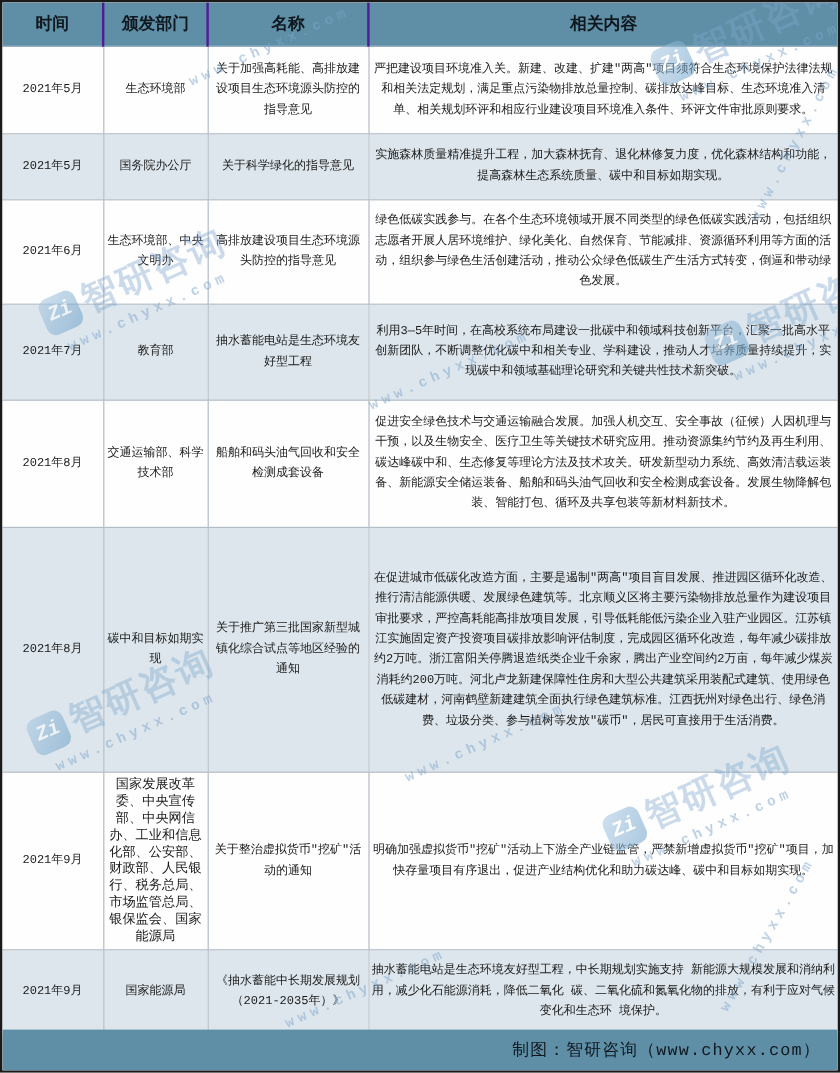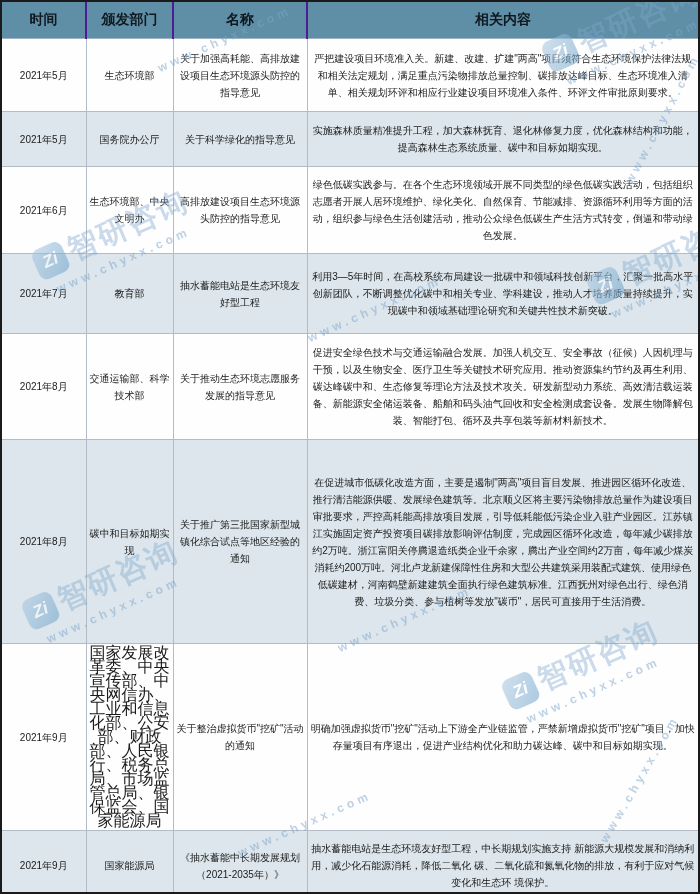--- a/index.html
+++ b/index.html
@@ -3,21 +3,21 @@
 <meta charset="utf-8">
 <style>
   html,body { margin:0; padding:0; background:#ffffff; }
   .frame {
     position:relative;
     width:700px; height:894px;
     box-sizing:border-box;
     border:2px solid #1a1a1a;
     background:#ffffff;
     overflow:hidden;
-    font-family:Liberation Sans, sans-serif;
+    font-family:Liberation Mono, monospace;
   }
   table.policy {
     width:100%;
     border-collapse:collapse;
     table-layout:fixed;
   }
   col.c-time   { width:84px; }
   col.c-dept   { width:87px; }
   col.c-name   { width:134px; }
   col.c-cont   { width:auto; }
@@ -48,21 +48,21 @@
   tbody tr:nth-child(even) td { background:#DDE6EC; }
   tbody tr:nth-child(odd) td { background:#fefefe; }
   tbody tr:nth-child(1){ height:73px; }
   tbody tr:nth-child(2){ height:55px; }
   tbody tr:nth-child(3){ height:87px; }
   tbody tr:nth-child(4){ height:80px; }
   tbody tr:nth-child(5){ height:106px; }
   tbody tr:nth-child(6){ height:204px; }
   tbody tr:nth-child(7){ height:148px; }
   tbody tr:nth-child(8){ height:70px; }
-  tbody tr:nth-child(7) td[data-name="dept-cell"]{ font-size:16px; line-height:14px; }
+  tbody tr:nth-child(7) td[data-name="dept-cell"]{ font-size:11px; line-height:14px; }
   .footer {
     position:absolute;
     left:0; right:0; bottom:0;
     height:34px;
     background:#5E8FA6;
     display:flex;
     align-items:center;
     justify-content:flex-end;
     padding-right:14px;
     box-sizing:border-box;
@@ -150,21 +150,21 @@
       </tr>
       <tr data-name="table-row">
         <td data-name="time-cell">2021年7月</td>
         <td data-name="dept-cell">教育部</td>
         <td data-name="name-cell">抽水蓄能电站是生态环境友好型工程</td>
         <td data-name="content-cell">利用3—5年时间，在高校系统布局建设一批碳中和领域科技创新平台，汇聚一批高水平创新团队，不断调整优化碳中和相关专业、学科建设，推动人才培养质量持续提升，实现碳中和领域基础理论研究和关键共性技术新突破。</td>
       </tr>
       <tr data-name="table-row">
         <td data-name="time-cell">2021年8月</td>
         <td data-name="dept-cell">交通运输部、科学技术部</td>
-        <td data-name="name-cell">关于推动生态环境志愿服务发展的指导意见</td>
+        <td data-name="name-cell">船舶和码头油气回收和安全检测成套设备</td>
         <td data-name="content-cell">促进安全绿色技术与交通运输融合发展。加强人机交互、安全事故（征候）人因机理与干预，以及生物安全、医疗卫生等关键技术研究应用。推动资源集约节约及再生利用、碳达峰碳中和、生态修复等理论方法及技术攻关。研发新型动力系统、高效清洁载运装备、新能源安全储运装备、船舶和码头油气回收和安全检测成套设备。发展生物降解包装、智能打包、循环及共享包装等新材料新技术。</td>
       </tr>
       <tr data-name="table-row">
         <td data-name="time-cell">2021年8月</td>
         <td data-name="dept-cell">碳中和目标如期实现</td>
         <td data-name="name-cell">关于推广第三批国家新型城镇化综合试点等地区经验的通知</td>
         <td data-name="content-cell">在促进城市低碳化改造方面，主要是遏制"两高"项目盲目发展、推进园区循环化改造、推行清洁能源供暖、发展绿色建筑等。北京顺义区将主要污染物排放总量作为建设项目审批要求，严控高耗能高排放项目发展，引导低耗能低污染企业入驻产业园区。江苏镇江实施固定资产投资项目碳排放影响评估制度，完成园区循环化改造，每年减少碳排放约2万吨。浙江富阳关停腾退造纸类企业千余家，腾出产业空间约2万亩，每年减少煤炭消耗约200万吨。河北卢龙新建保障性住房和大型公共建筑采用装配式建筑、使用绿色低碳建材，河南鹤壁新建建筑全面执行绿色建筑标准。江西抚州对绿色出行、绿色消费、垃圾分类、参与植树等发放"碳币"，居民可直接用于生活消费。</td>
       </tr>
       <tr data-name="table-row">
         <td data-name="time-cell">2021年9月</td>
@@ -174,20 +174,23 @@
       </tr>
       <tr data-name="table-row">
         <td data-name="time-cell">2021年9月</td>
         <td data-name="dept-cell">国家能源局</td>
         <td data-name="name-cell">《抽水蓄能中长期发展规划（2021-2035年）》</td>
         <td data-name="content-cell">抽水蓄能电站是生态环境友好型工程，中长期规划实施支持 新能源大规模发展和消纳利用，减少化石能源消耗，降低二氧化 碳、二氧化硫和氮氧化物的排放，有利于应对气候变化和生态环 境保护。</td>
       </tr>
     </tbody>
   </table>
 
+  <div class="footer" data-name="footer-credit-bar">
+    <span data-name="footer-credit-text">制图：智研咨询（www.chyxx.com）</span>
+  </div>
 
   <div class="wm wm1" data-name="watermark">
     <div class="wm-row">
       <span class="wm-logo" data-name="zhiyan-logo-icon">Zi</span>
       <span class="wm-cn" data-name="watermark-brand">智研咨询</span>
     </div>
     <div class="wm-url" data-name="watermark-url">www.chyxx.com</div>
   </div>
   <div class="wm wm2" data-name="watermark">
     <div class="wm-row">

